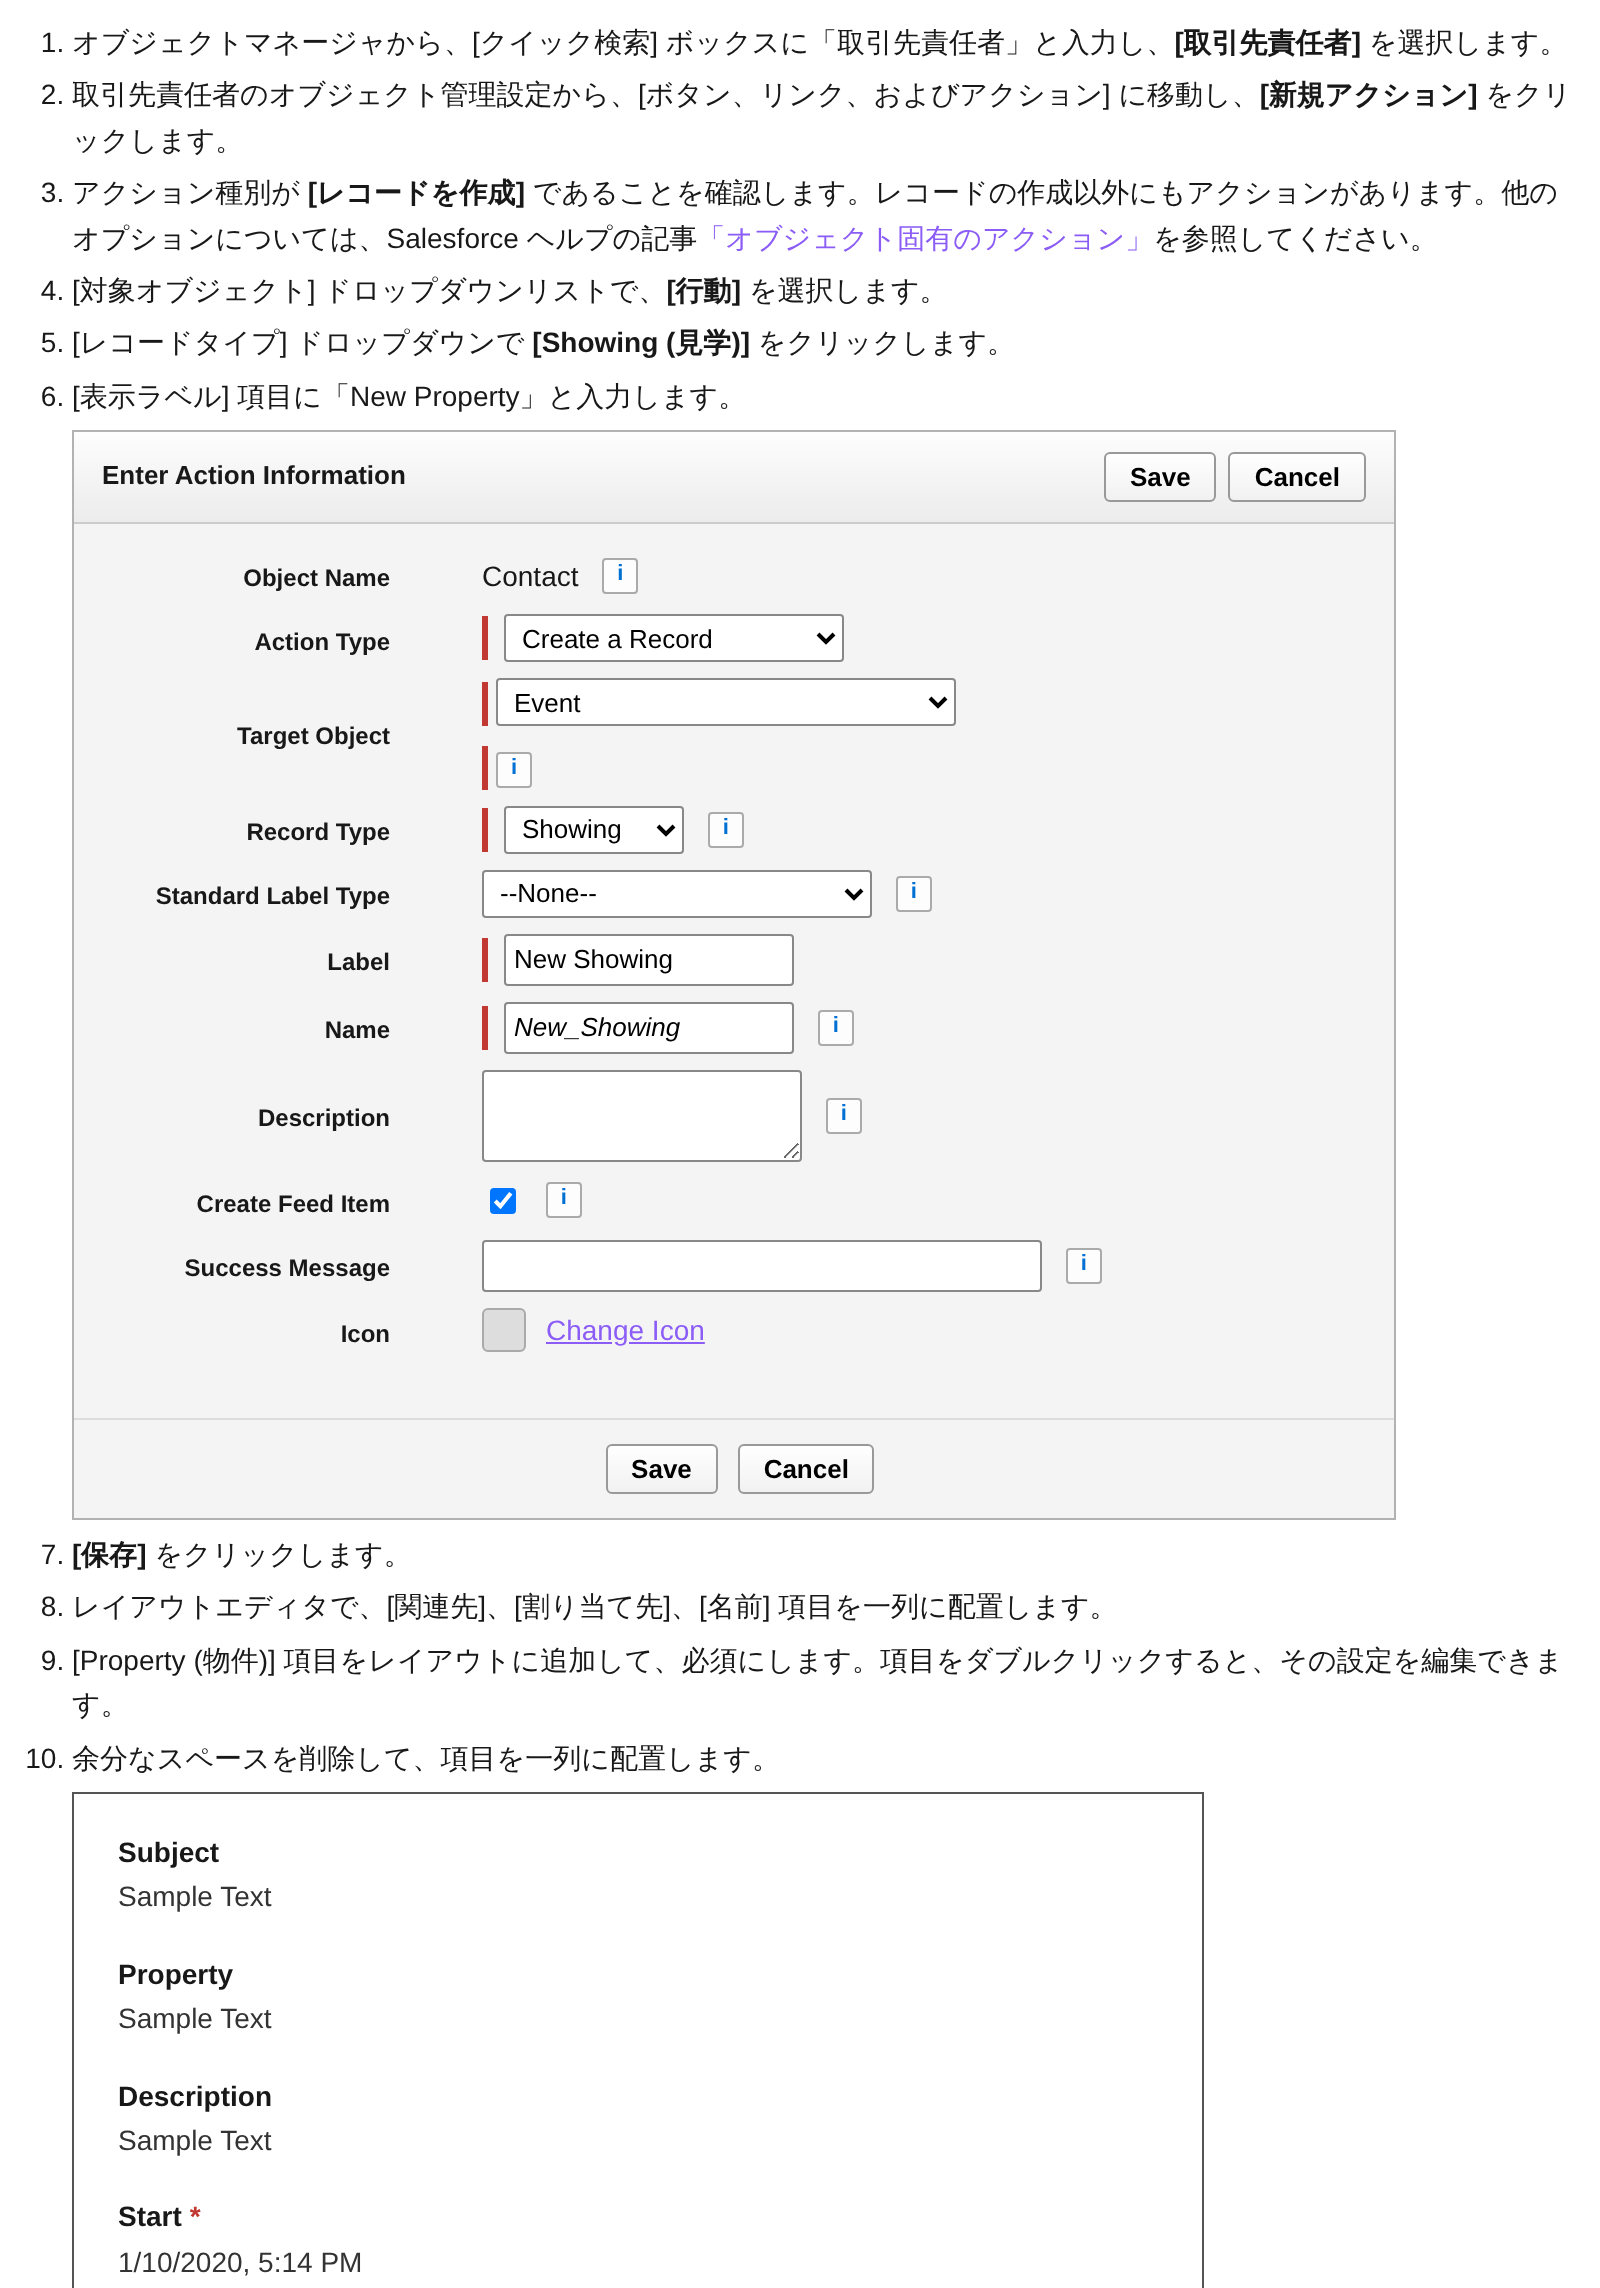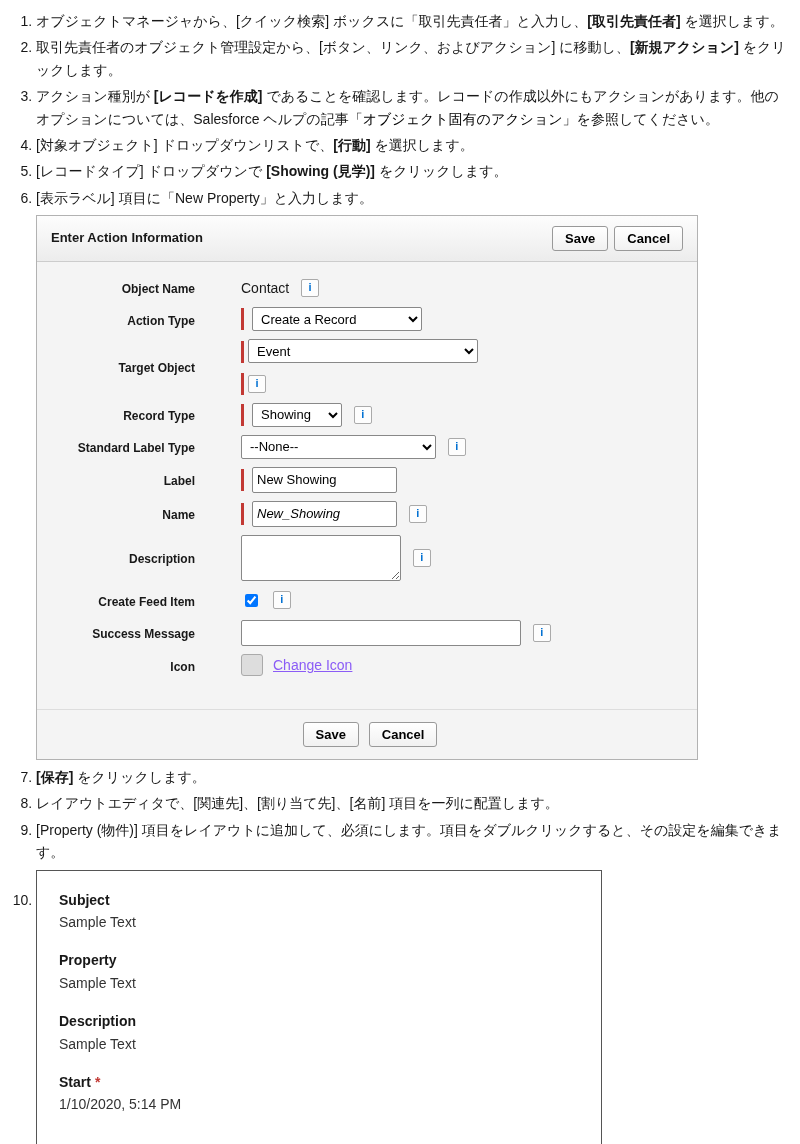--- a/index.html
+++ b/index.html
@@ -12,21 +12,21 @@
   line-height: 1.6;
 }
 ol {
   margin: 0;
   padding-left: 26px;
 }
 ol > li {
   margin-bottom: 4px;
 }
 strong { font-weight: bold; }
-a.link { color: #000000; text-decoration: none; }
+a.link { color: #8b5cf6; text-decoration: none; }
 
 .dialog {
   border: 1px solid #b2b2b2;
   margin: 6px 0 6px 0;
   width: 660px;
   background: #f4f4f4;
 }
 .dialog-header {
   display: flex;
   align-items: center;
@@ -158,21 +158,21 @@
     </div>
     <div class="dialog-footer">
       <button class="btn">Save</button>
       <button class="btn">Cancel</button>
     </div>
   </div>
 </li>
 <li><strong>[保存]</strong><span> をクリックします。</span></li>
 <li>レイアウトエディタで、[関連先]、[割り当て先]、[名前] 項目を一列に配置します。</li>
 <li>[Property (物件)] 項目をレイアウトに追加して、必須にします。項目をダブルクリックすると、その設定を編集できます。</li>
-<li>
+<li><span>余分なスペースを削除して、項目を一列に配置します。</span>
   <div class="layout-box">
     <div class="field-block">
       <div class="field-title">Subject</div>
       <div class="field-val">Sample Text</div>
     </div>
     <div class="field-block">
       <div class="field-title">Property</div>
       <div class="field-val">Sample Text</div>
     </div>
     <div class="field-block">

